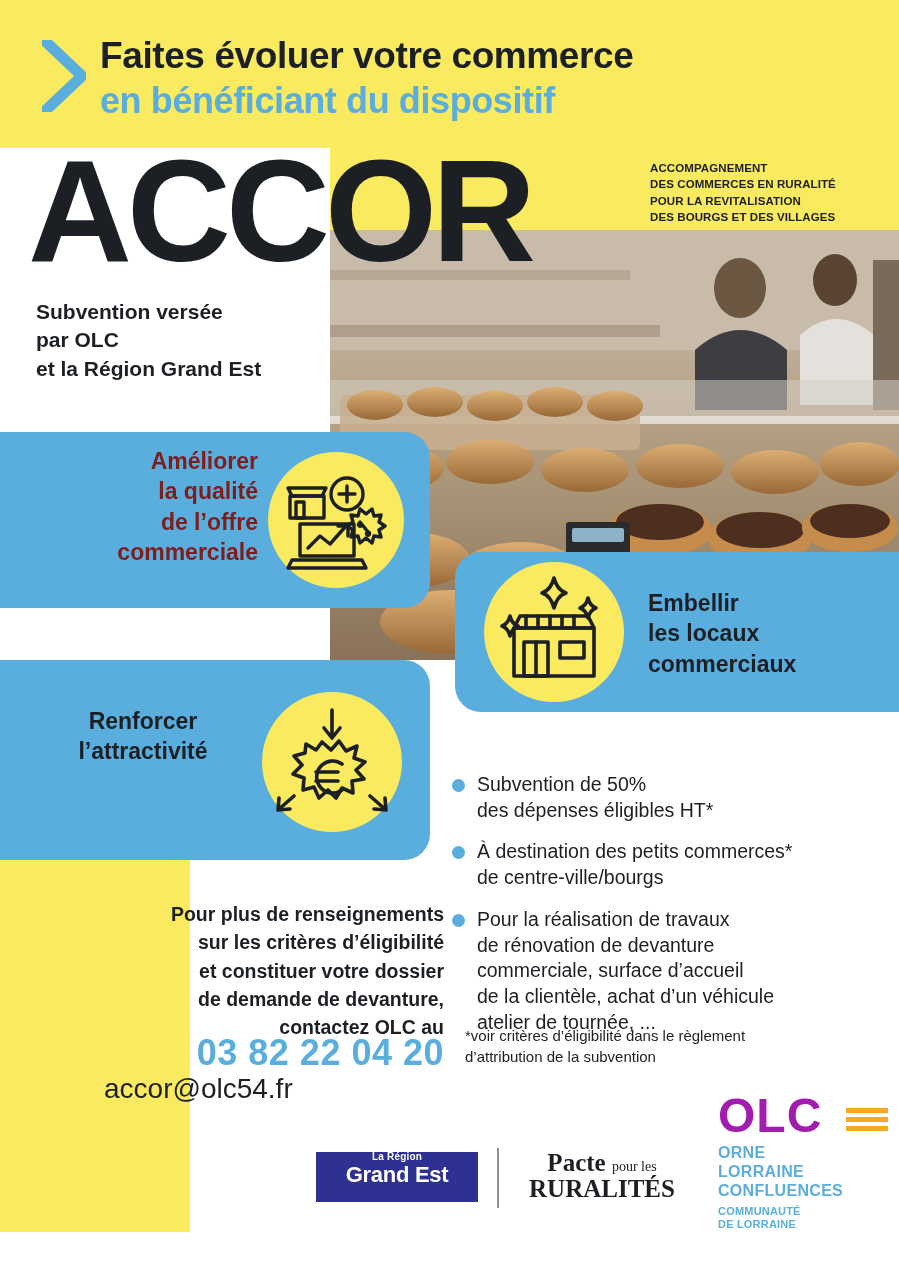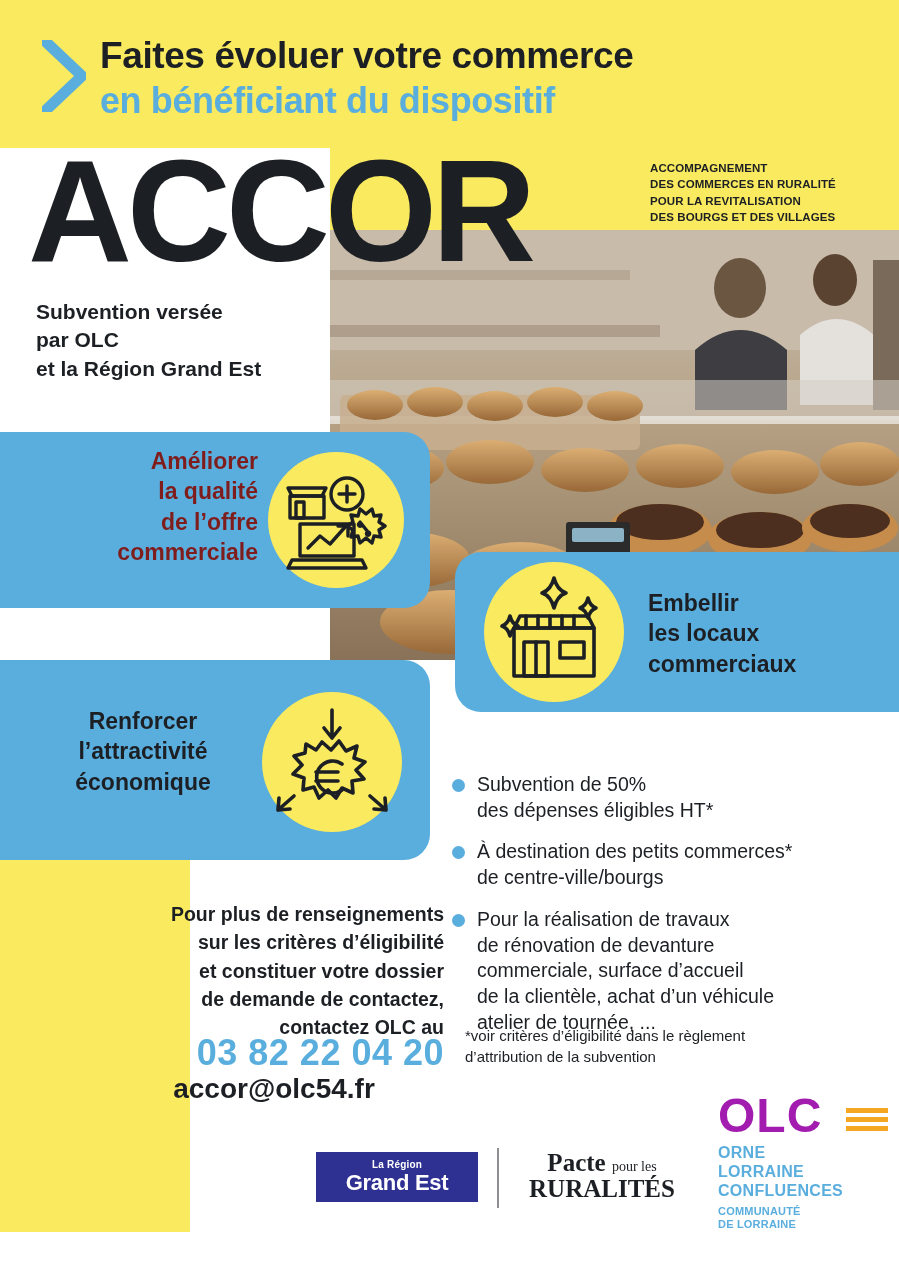--- a/index.html
+++ b/index.html
@@ -201,33 +201,32 @@
   .contact-phone {
     left: 104px; top: 1032px; width: 340px;
     text-align: right;
     font-size: 36px;
     font-weight: bold;
     color: #5aaedd;
     letter-spacing: 0.5px;
   }
   .contact-mail {
     left: 104px; top: 1073px; width: 340px;
-    text-align: center;
+    text-align: left;
     font-size: 28px;
-    font-weight: bold;
+    font-weight: normal;
     color: #1c1f23;
   }
 
   
   .logo-region {
     left: 316px; top: 1152px; width: 162px; height: 50px;
     background: #2e3192;
     display: flex;
     flex-direction: column;
-    justify-content: center;
     align-items: center;
     color: #ffffff;
   }
   .logo-region .lr-small {
     font-size: 10px;
     font-weight: bold;
     letter-spacing: 0.2px;
     line-height: 1;
     margin-bottom: 2px;
   }
@@ -457,21 +456,20 @@
   <div class="abs card2-text">
     <div>Embellir</div>
     <div>les locaux</div>
     <div>commerciaux</div>
   </div>
 
   <div class="abs card3"></div>
   <div class="abs card3-text">
     <div>Renforcer</div>
     <div>l’attractivité</div>
-    <div>économique</div>
   </div>
   <div class="abs card3-circle">
     <svg width="140" height="140" viewBox="0 0 140 140" xmlns="http://www.w3.org/2000/svg">
       <g fill="none" stroke="#1c1f23" stroke-width="3.6" stroke-linecap="round" stroke-linejoin="round">
 
         <path d="M70 18 v24 M62 36 l8 10 l8 -10"></path>
 
         <path d="M44 52 l10 6 l6 -8 l9 8 l8 -9 l7 10 l11 -5 l-3 12 l11 4 l-9 8 l8 9 l-12 2 l1 12 l-11 -5 l-6 10 l-8 -8 l-9 8 l-5 -11 l-11 3 l1 -12 l-11 -4 l9 -9 l-8 -9 l11 -3 z"></path>
 
         <path d="M80 72 a16 16 0 1 0 0 26"></path>
@@ -514,21 +512,21 @@
 
   <div class="abs footnote">
     <div>*voir critères d’éligibilité dans le règlement</div>
     <div>d’attribution de la subvention</div>
   </div>
 
   <div class="abs contact">
     <div>Pour plus de renseignements</div>
     <div>sur les critères d’éligibilité</div>
     <div>et constituer votre dossier</div>
-    <div>de demande de contactez,</div>
+    <div>de demande de devanture,</div>
     <div>contactez OLC au</div>
   </div>
   <div class="abs contact-phone">03 82 22 04 20</div>
   <div class="abs contact-mail">accor@olc54.fr</div>
 
   <div class="abs logo-region">
     <div class="lr-small">La Région</div>
     <div class="lr-big">Grand Est</div>
   </div>
 

